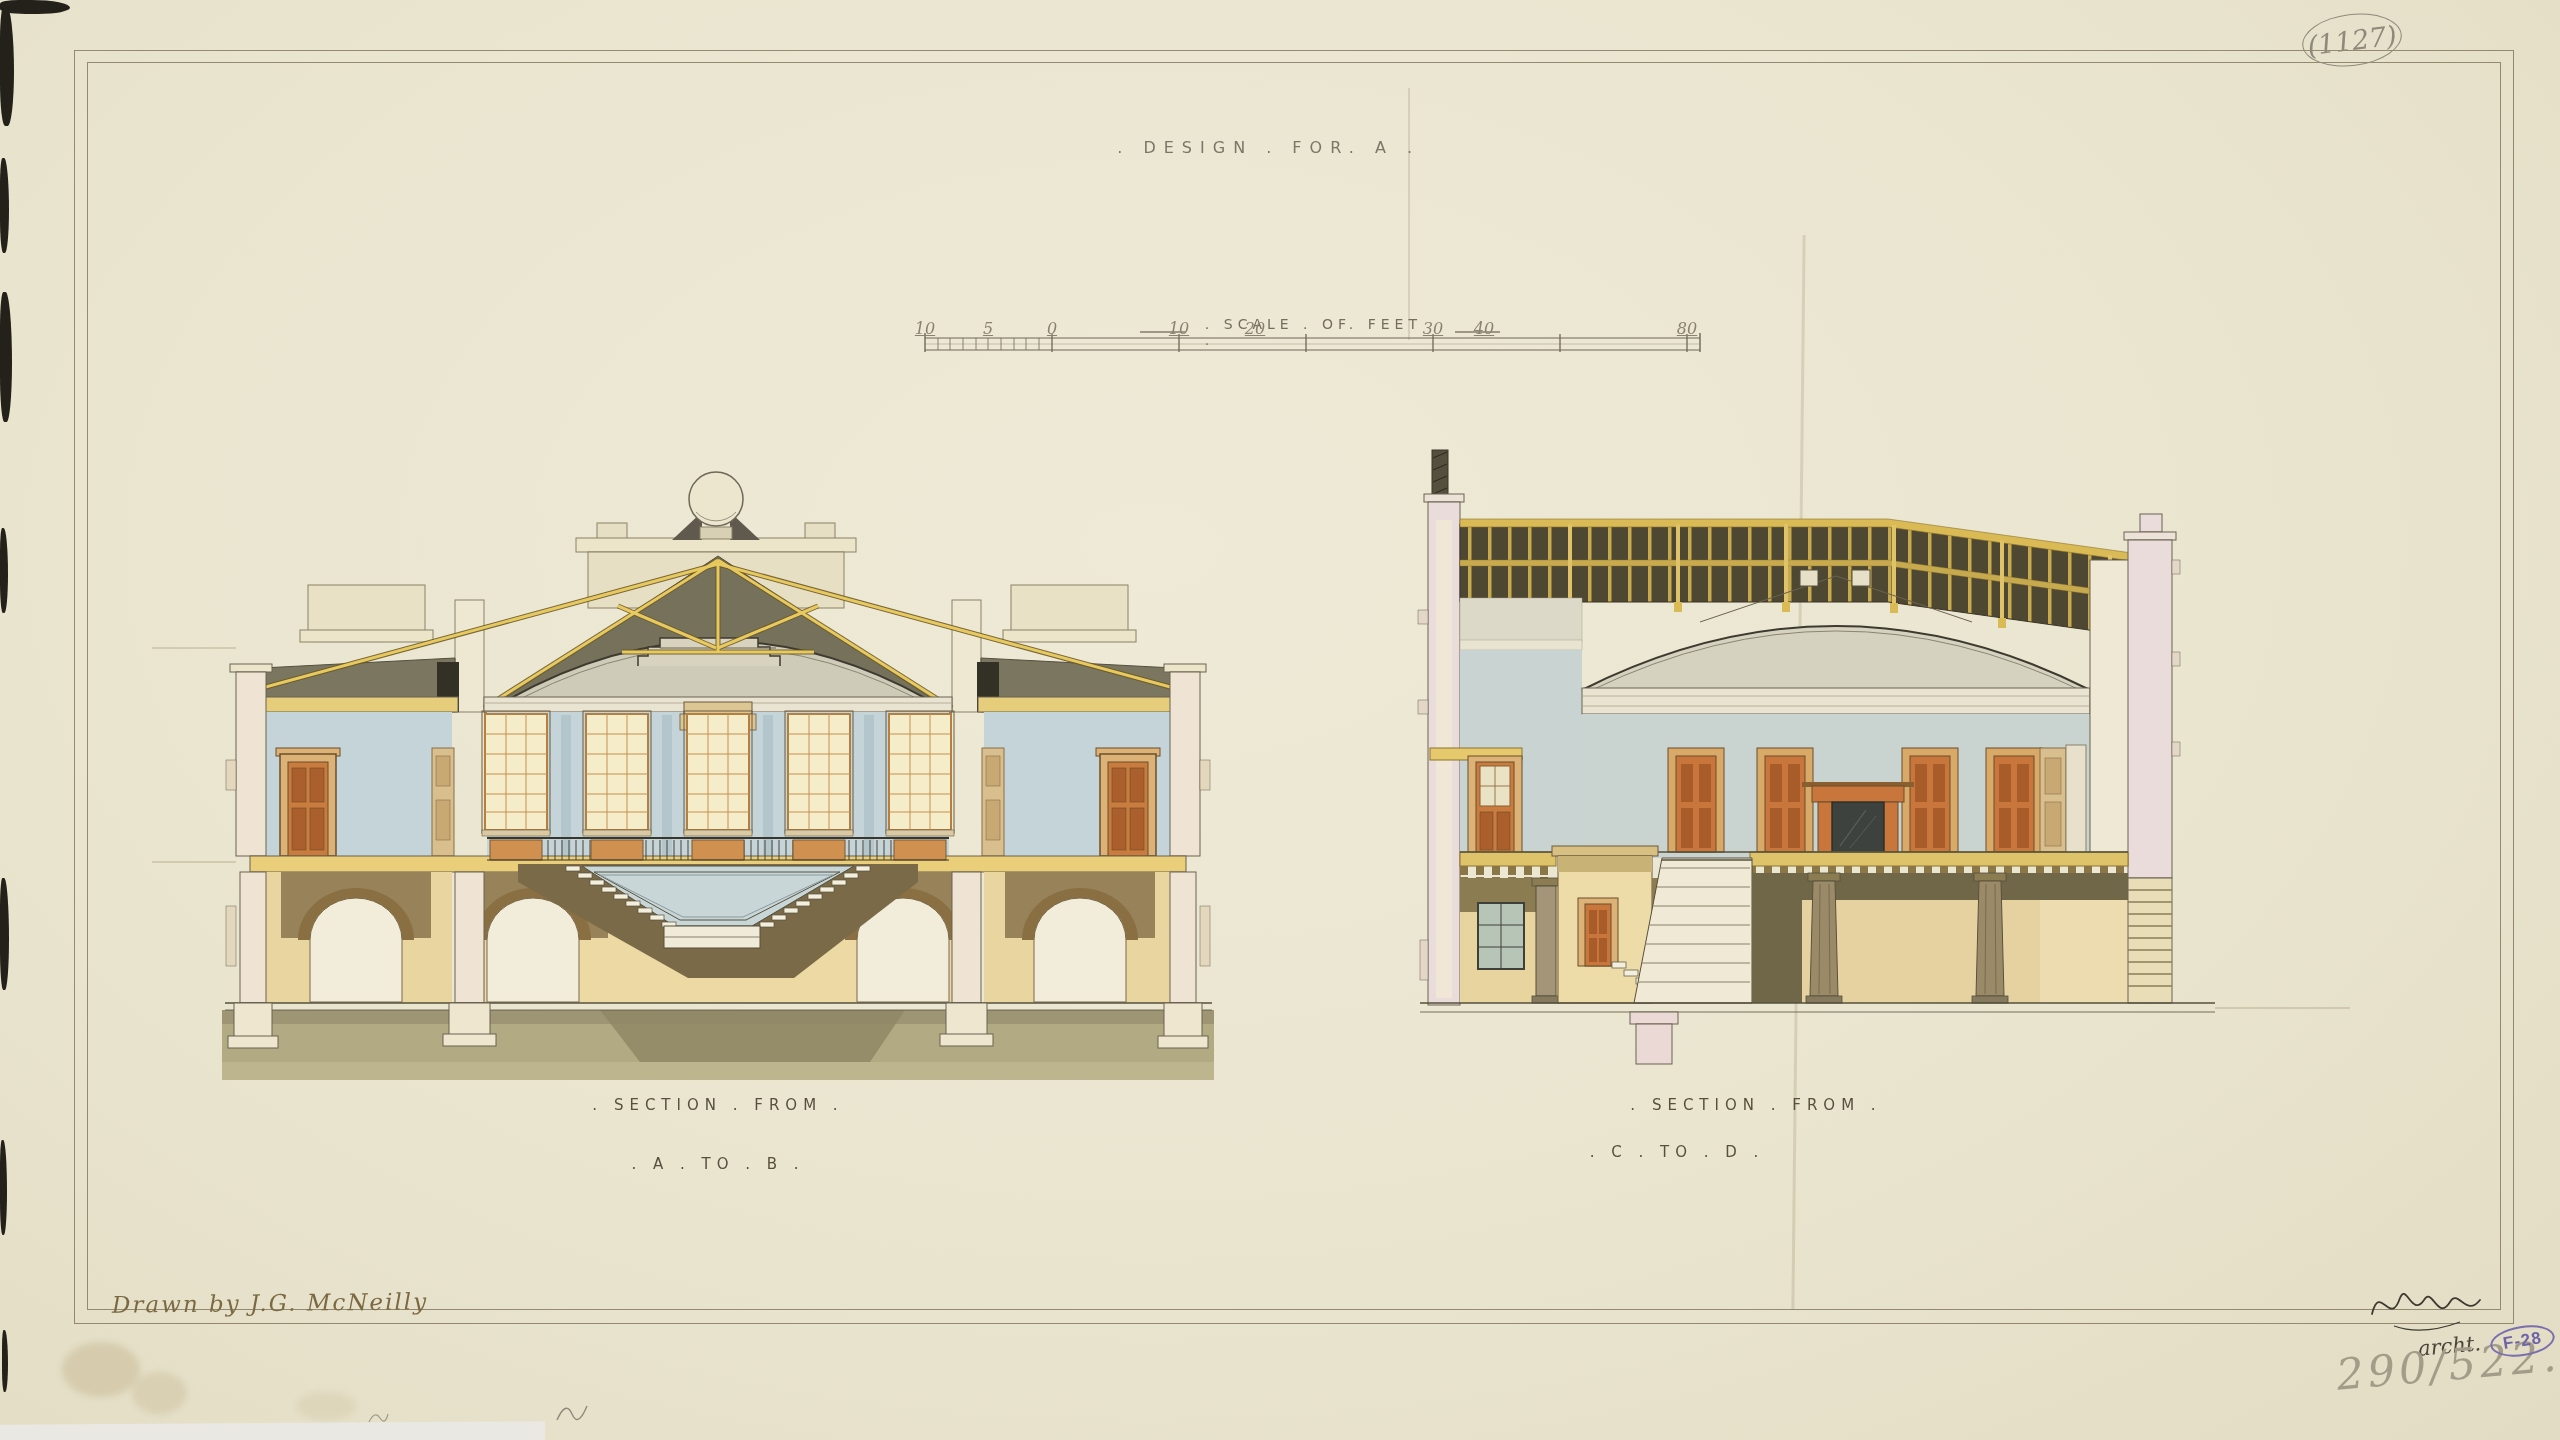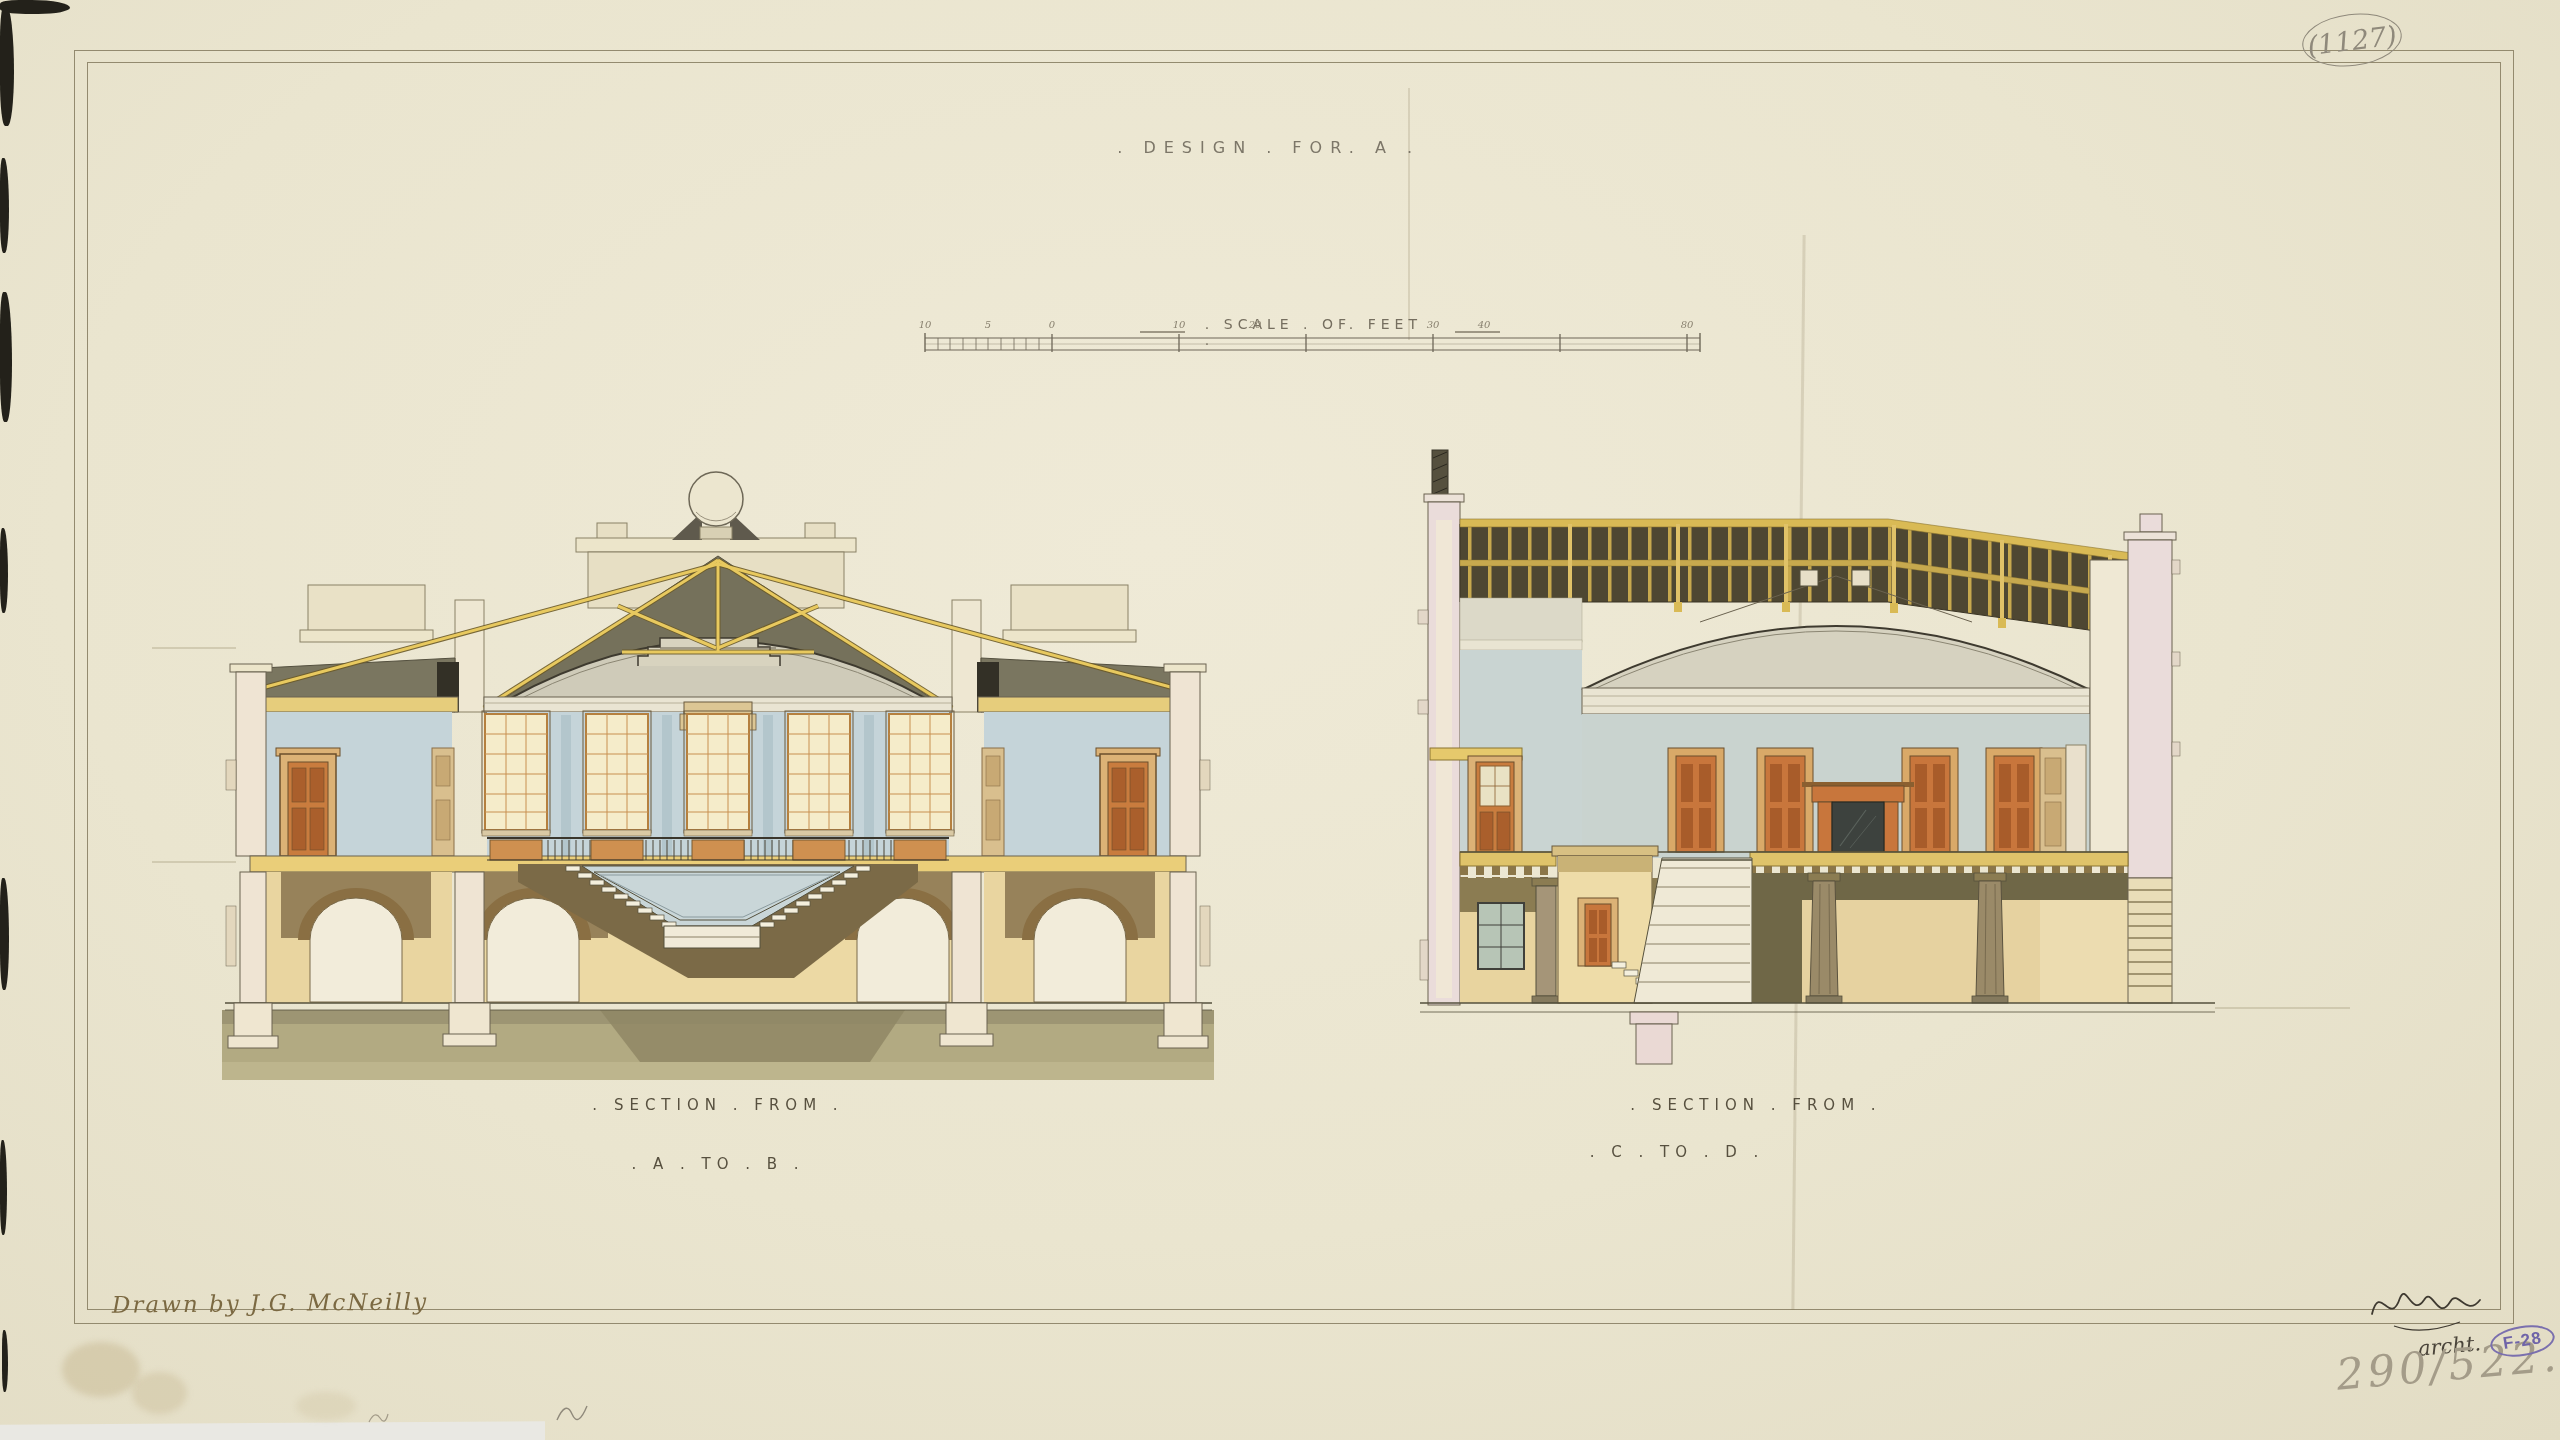--- a/index.html
+++ b/index.html
@@ -17,21 +17,21 @@
   .subtitle{position:absolute;left:1030px;top:138px;width:390px;text-align:right;
             font-size:16px;letter-spacing:8px;color:#7c7668;}
   .main-title{position:absolute;left:1062px;top:192px;width:500px;text-align:center;
               font-size:50px;letter-spacing:15px;color:#8b8577;font-weight:400;
               text-shadow:2px 2px 0 rgba(120,112,95,.28);}
   .scale-label-row{position:absolute;left:1140px;top:316px;width:360px;display:flex;
                    align-items:center;justify-content:flex-end;gap:20px;}
   .scale-label{font-size:14px;letter-spacing:5px;color:#756e5f;}
   .label-dash{width:46px;height:0;border-top:2px solid #8a8270;opacity:.8;}
   .tick{position:absolute;top:319px;transform:translateX(-50%);
-        font-family:"DejaVu Serif",serif;font-style:italic;font-size:10px;color:#8a8270;}
+        font-family:"DejaVu Serif",serif;font-style:italic;font-size:16px;color:#8a8270;text-decoration:underline;}
   .caption{position:absolute;width:360px;text-align:center;font-size:15px;
            letter-spacing:6px;color:#57503f;}
   .archive-oval{position:absolute;left:2302px;top:14px;width:98px;height:50px;
                 border:1.6px solid #8f897b;border-radius:50%;transform:rotate(-7deg);
                 display:flex;align-items:center;justify-content:center;}
   .archive-num{font-family:"DejaVu Serif",serif;font-style:italic;font-size:27px;color:#8f897b;}
   .drawn-by{position:absolute;left:112px;top:1290px;font-family:"DejaVu Serif",serif;
             font-style:italic;font-size:23px;color:#7b6942;transform:rotate(-0.6deg);
             letter-spacing:2px;}
   .archt{position:absolute;left:2418px;top:1334px;font-family:"DejaVu Serif",serif;

